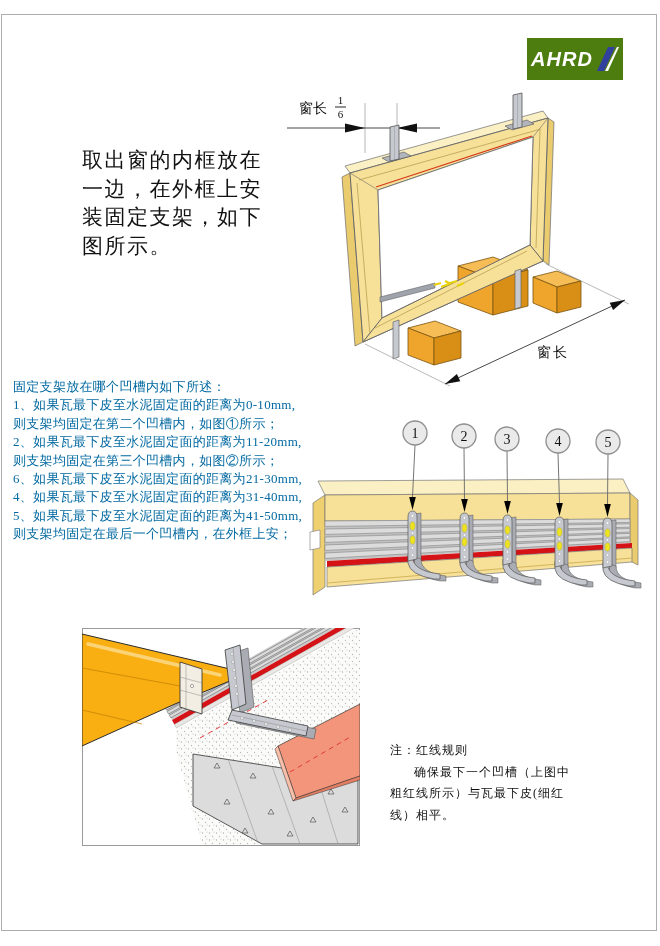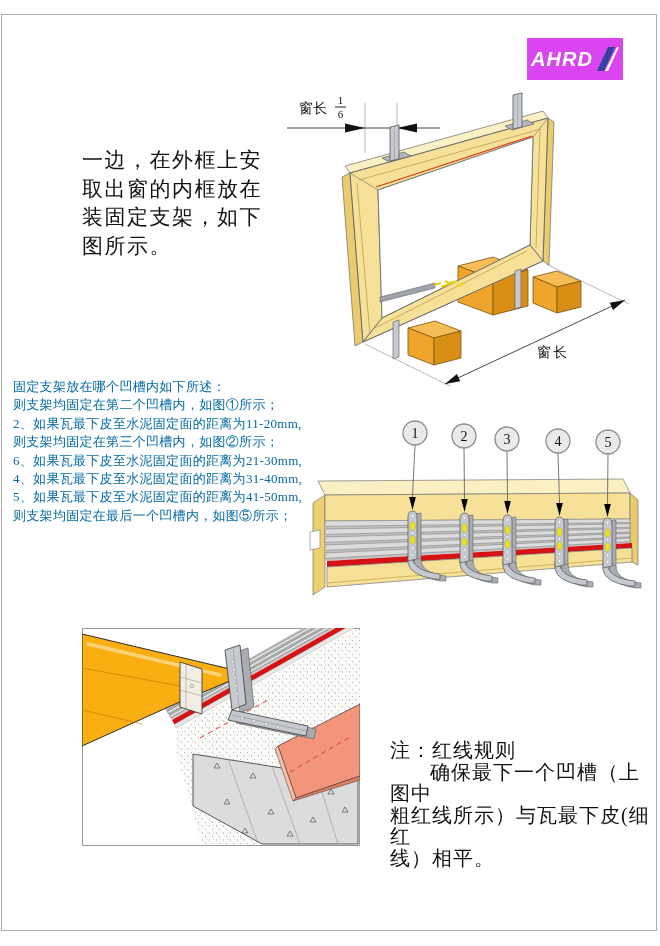--- a/index.html
+++ b/index.html
@@ -7,58 +7,58 @@
     width:660px;height:946px;position:relative;background:#ffffff;
     font-family:"Liberation Serif","DejaVu Serif",serif;color:#111;
     overflow:hidden;
   }
   .page-border{
     position:absolute;left:1px;top:14px;width:654px;height:915px;
     border:1px solid #adadad;pointer-events:none;
   }
   .logo{
     position:absolute;left:527px;top:38px;width:96px;height:42px;
-    background:#d946ef;display:flex;align-items:center;justify-content:center;gap:2px;
+    background:#4d7c0f;display:flex;align-items:center;justify-content:center;gap:2px;
   }
   .logo .brand{
     color:#fff;font-family:"Liberation Sans","DejaVu Sans",sans-serif;
     font-style:italic;font-weight:bold;font-size:20px;letter-spacing:1px;
   }
   .intro{
     position:absolute;left:82px;top:146px;width:230px;
     font-size:21px;line-height:28.5px;letter-spacing:1.5px;color:#111;
   }
   .instructions{
     position:absolute;left:13px;top:378px;width:310px;
     font-size:13px;line-height:18.4px;letter-spacing:0.3px;color:#0369a1;
   }
   .note{
     position:absolute;left:390px;top:740px;width:262px;
-    font-size:20px;line-height:21.5px;letter-spacing:1px;color:#111;
+    font-size:12px;line-height:21.5px;letter-spacing:1px;color:#111;
   }
   .note .line:nth-child(2){text-indent:2em;}
   svg{position:absolute;overflow:hidden;}
   svg text{font-family:"Liberation Serif","DejaVu Serif",serif;fill:#111;}
 </style>
 </head>
 <body>
 
 <div class="page-border"></div>
 
 <div class="logo">
   <span class="brand">AHRD</span>
   <svg width="24" height="30" viewBox="0 0 24 30" style="position:static">
     <polygon points="13,3 20,3 9,27 2,27" fill="#33419e"></polygon>
     <polygon points="22,3 24,3 13,27 10,27" fill="#ffffff"></polygon>
   </svg>
 </div>
 
 <div class="intro">
+  <div class="line">取出窗的内框放在</div>
   <div class="line">一边，在外框上安</div>
-  <div class="line">取出窗的内框放在</div>
   <div class="line">装固定支架，如下</div>
   <div class="line">图所示。</div>
 </div>
 
 <svg style="left:285px;top:85px" width="372" height="308" viewBox="0 0 372 308">
 
   <g>
     <line x1="80" y1="18" x2="80" y2="68" stroke="#999" stroke-width="0.7"></line>
     <line x1="112" y1="18" x2="112" y2="100" stroke="#999" stroke-width="0.7"></line>
     <line x1="2" y1="43" x2="155" y2="43" stroke="#333" stroke-width="0.9"></line>
@@ -126,27 +126,28 @@
     <line x1="261" y1="179" x2="344" y2="219" stroke="#999" stroke-width="0.7"></line>
     <line x1="160" y1="299" x2="340" y2="215" stroke="#333" stroke-width="0.9"></line>
     <polygon points="160,299 175.3,296.3 171.9,289.1" fill="#111"></polygon>
     <polygon points="340,215 328.1,224.9 324.7,217.7" fill="#111"></polygon>
     <text x="252" y="272" font-size="14" letter-spacing="2">窗长</text>
   </g>
 </svg>
 
 <div class="instructions">
   <div class="line">固定支架放在哪个凹槽内如下所述：</div>
+  <div class="line">1、如果瓦最下皮至水泥固定面的距离为0-10mm,</div>
   <div class="line">则支架均固定在第二个凹槽内，如图①所示；</div>
   <div class="line">2、如果瓦最下皮至水泥固定面的距离为11-20mm,</div>
   <div class="line">则支架均固定在第三个凹槽内，如图②所示；</div>
   <div class="line">6、如果瓦最下皮至水泥固定面的距离为21-30mm,</div>
   <div class="line">4、如果瓦最下皮至水泥固定面的距离为31-40mm,</div>
   <div class="line">5、如果瓦最下皮至水泥固定面的距离为41-50mm,</div>
-  <div class="line">则支架均固定在最后一个凹槽内，如图⑤所示；</div>
+  <div class="line">则支架均固定在最后一个凹槽内，在外框上安；</div>
 </div>
 
 <svg style="left:305px;top:415px" width="352" height="195" viewBox="0 0 352 195">
   <g>
     <path d="M8,88 L20,80 L20,172 L8,180 Z" fill="#EFD070" stroke="#777" stroke-width="0.7"></path>
     <polygon points="5,117 15,115 15,133 5,135" fill="#ffffff" stroke="#777" stroke-width="0.6"></polygon>
     <polygon points="20,80 325,78 318,64 13,66" fill="#FBF0C4" stroke="#777" stroke-width="0.7"></polygon>
     <polygon points="20,80 325,78 325,104 20,106" fill="#F7E098" stroke="#777" stroke-width="0.7"></polygon>
     <polygon points="325,78 333,85 333,150 325,146" fill="#EACB6E" stroke="#777" stroke-width="0.7"></polygon>
     <polygon points="20,106 325,104 325,128 20,146" fill="#C2C2C2"></polygon>

